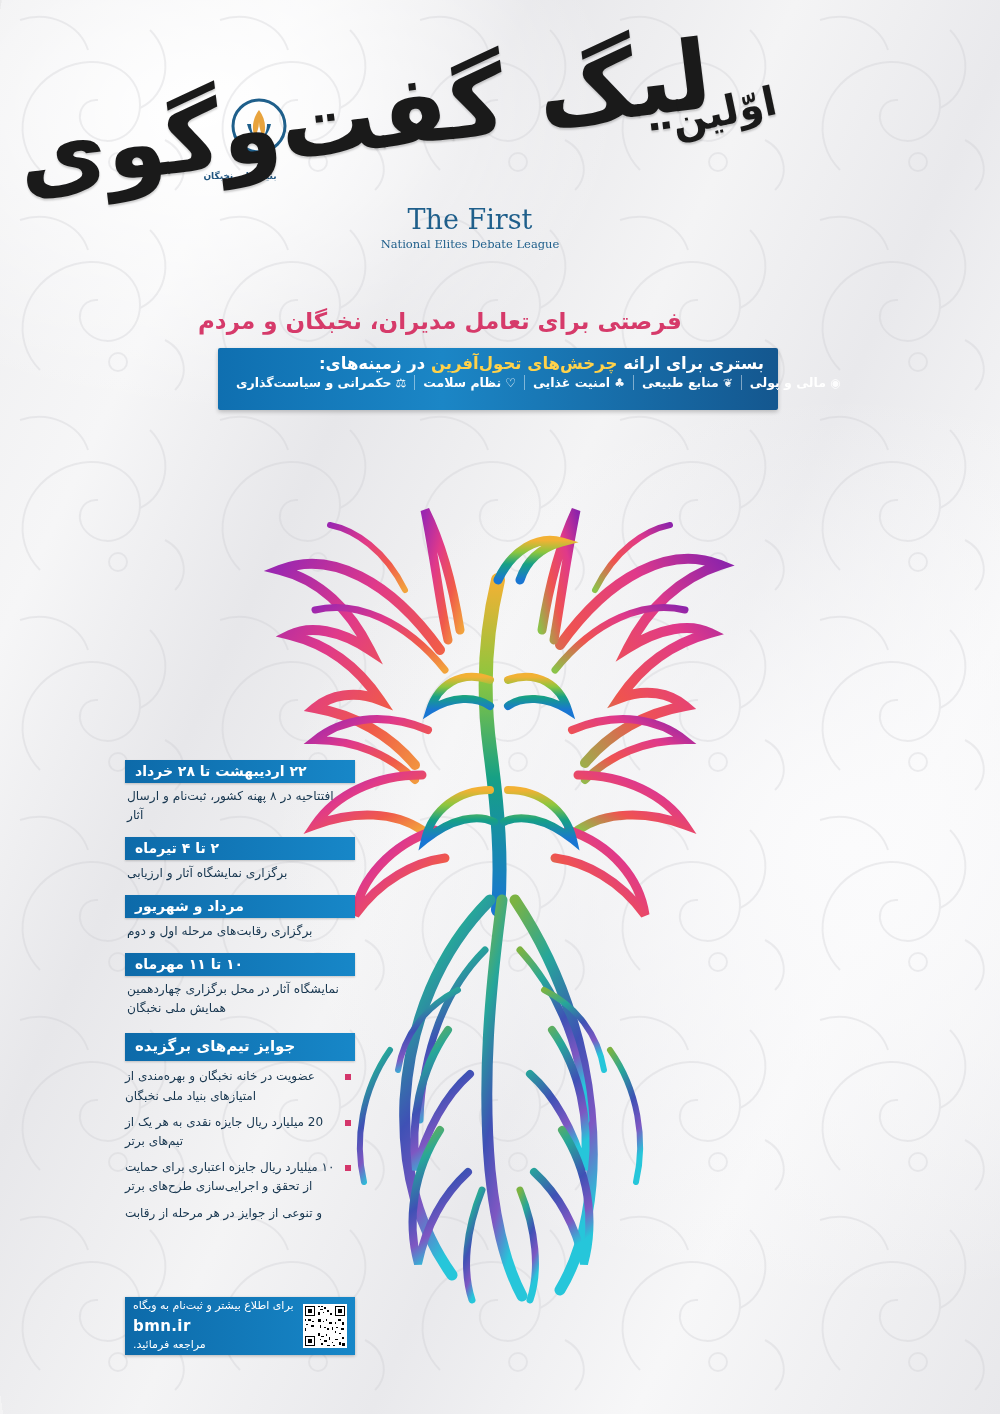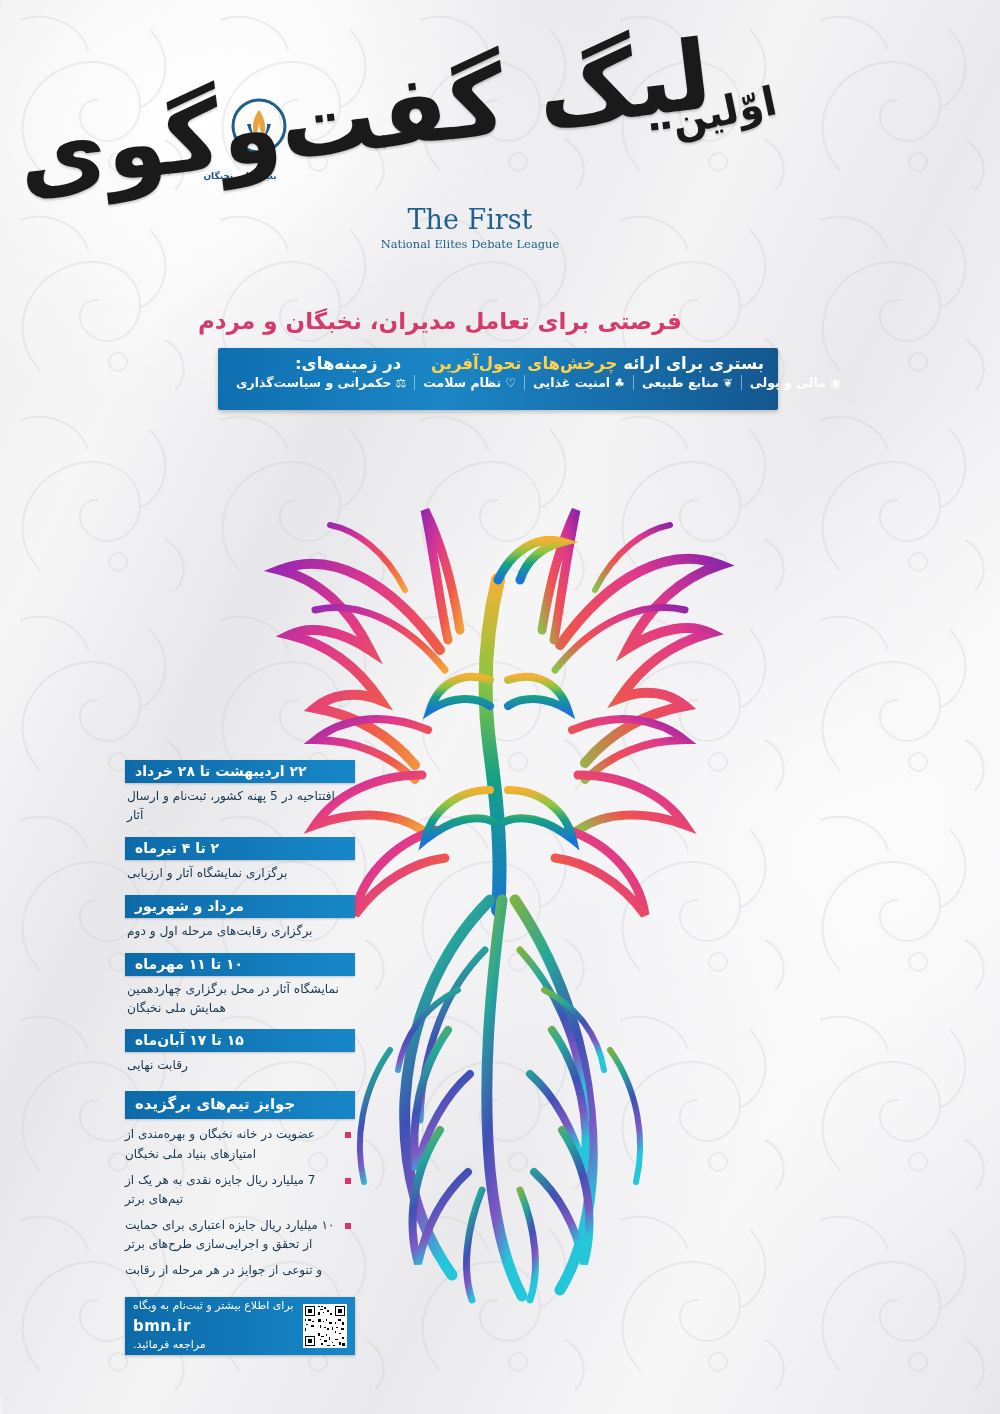--- a/index.html
+++ b/index.html
@@ -90,21 +90,21 @@
     width: 560px; height: 62px;
     background: linear-gradient(90deg, #0f6fb0 0%, #1b86c6 40%, #14578f 100%);
     color: #fff;
     border-radius: 2px;
     box-shadow: 0 2px 4px rgba(0,0,0,0.22);
   }
   .band-line1 {
     padding: 6px 14px 0 14px;
     font-size: 16.5px; font-weight: bold; text-align: right; letter-spacing: 0.5px;
   }
-  .band-line1 .hl { color: #ffd24a; margin-left: 24px; }
+  .band-line1 .hl { color: #ffd24a; }
   .band-line2 {
     display: flex; flex-direction: row; align-items: center;
     justify-content: flex-end; gap: 0; padding: 2px 12px 0 10px;
   }
   .band-chip {
     display: flex; align-items: center; gap: 4px;
     font-size: 12.5px; font-weight: bold; color: #fff; white-space: nowrap;
     padding: 0 8px; border-left: 1px solid rgba(255,255,255,0.45);
   }
   .band-chip:last-child { border-left: none; }
@@ -307,47 +307,43 @@
         <path d="M420 620 C448 660 456 710 446 752" stroke-width="6"></path>
         <path d="M200 620 C172 660 164 710 174 752" stroke-width="6"></path>
       </g>
     </g>
   </svg>
 
   <div class="panel">
 
     <div class="row">
       <div class="row-head">۲۲ اردیبهشت تا ۲۸ خرداد</div>
-      <div class="row-body">افتتاحیه در 5 پهنه کشور، ثبت‌نام و ارسال آثار</div>
+      <div class="row-body">افتتاحیه در ۸ پهنه کشور، ثبت‌نام و ارسال آثار</div>
     </div>
 
     <div class="row">
       <div class="row-head">۲ تا ۴ تیرماه</div>
       <div class="row-body">برگزاری نمایشگاه آثار و ارزیابی</div>
     </div>
 
     <div class="row">
       <div class="row-head">مرداد و شهریور</div>
       <div class="row-body">برگزاری رقابت‌های مرحله اول و دوم</div>
     </div>
 
     <div class="row">
       <div class="row-head">۱۰ تا ۱۱ مهرماه</div>
       <div class="row-body">نمایشگاه آثار در محل برگزاری چهاردهمین همایش ملی نخبگان</div>
     </div>
 
-    <div class="row">
-      <div class="row-head">۱۵ تا ۱۷ آبان‌ماه</div>
-      <div class="row-body">رقابت نهایی</div>
-    </div>
 
     <div class="awards-head">جوایز تیم‌های برگزیده</div>
     <ul class="awards-list">
       <li>عضویت در خانه نخبگان و بهره‌مندی از امتیازهای بنیاد ملی نخبگان</li>
-      <li>7 میلیارد ریال جایزه نقدی به هر یک از تیم‌های برتر</li>
+      <li>20 میلیارد ریال جایزه نقدی به هر یک از تیم‌های برتر</li>
       <li>۱۰ میلیارد ریال جایزه اعتباری برای حمایت از تحقق و اجرایی‌سازی طرح‌های برتر</li>
       <li class="nobul">و تنوعی از جوایز در هر مرحله از رقابت</li>
     </ul>
   </div>
 
   <div class="footer">
     <svg class="qr" viewBox="0 0 29 29" shape-rendering="crispEdges">
       <rect width="29" height="29" fill="#fff"></rect>
       <g fill="#000">
         <rect x="1" y="1" width="7" height="7"></rect>

